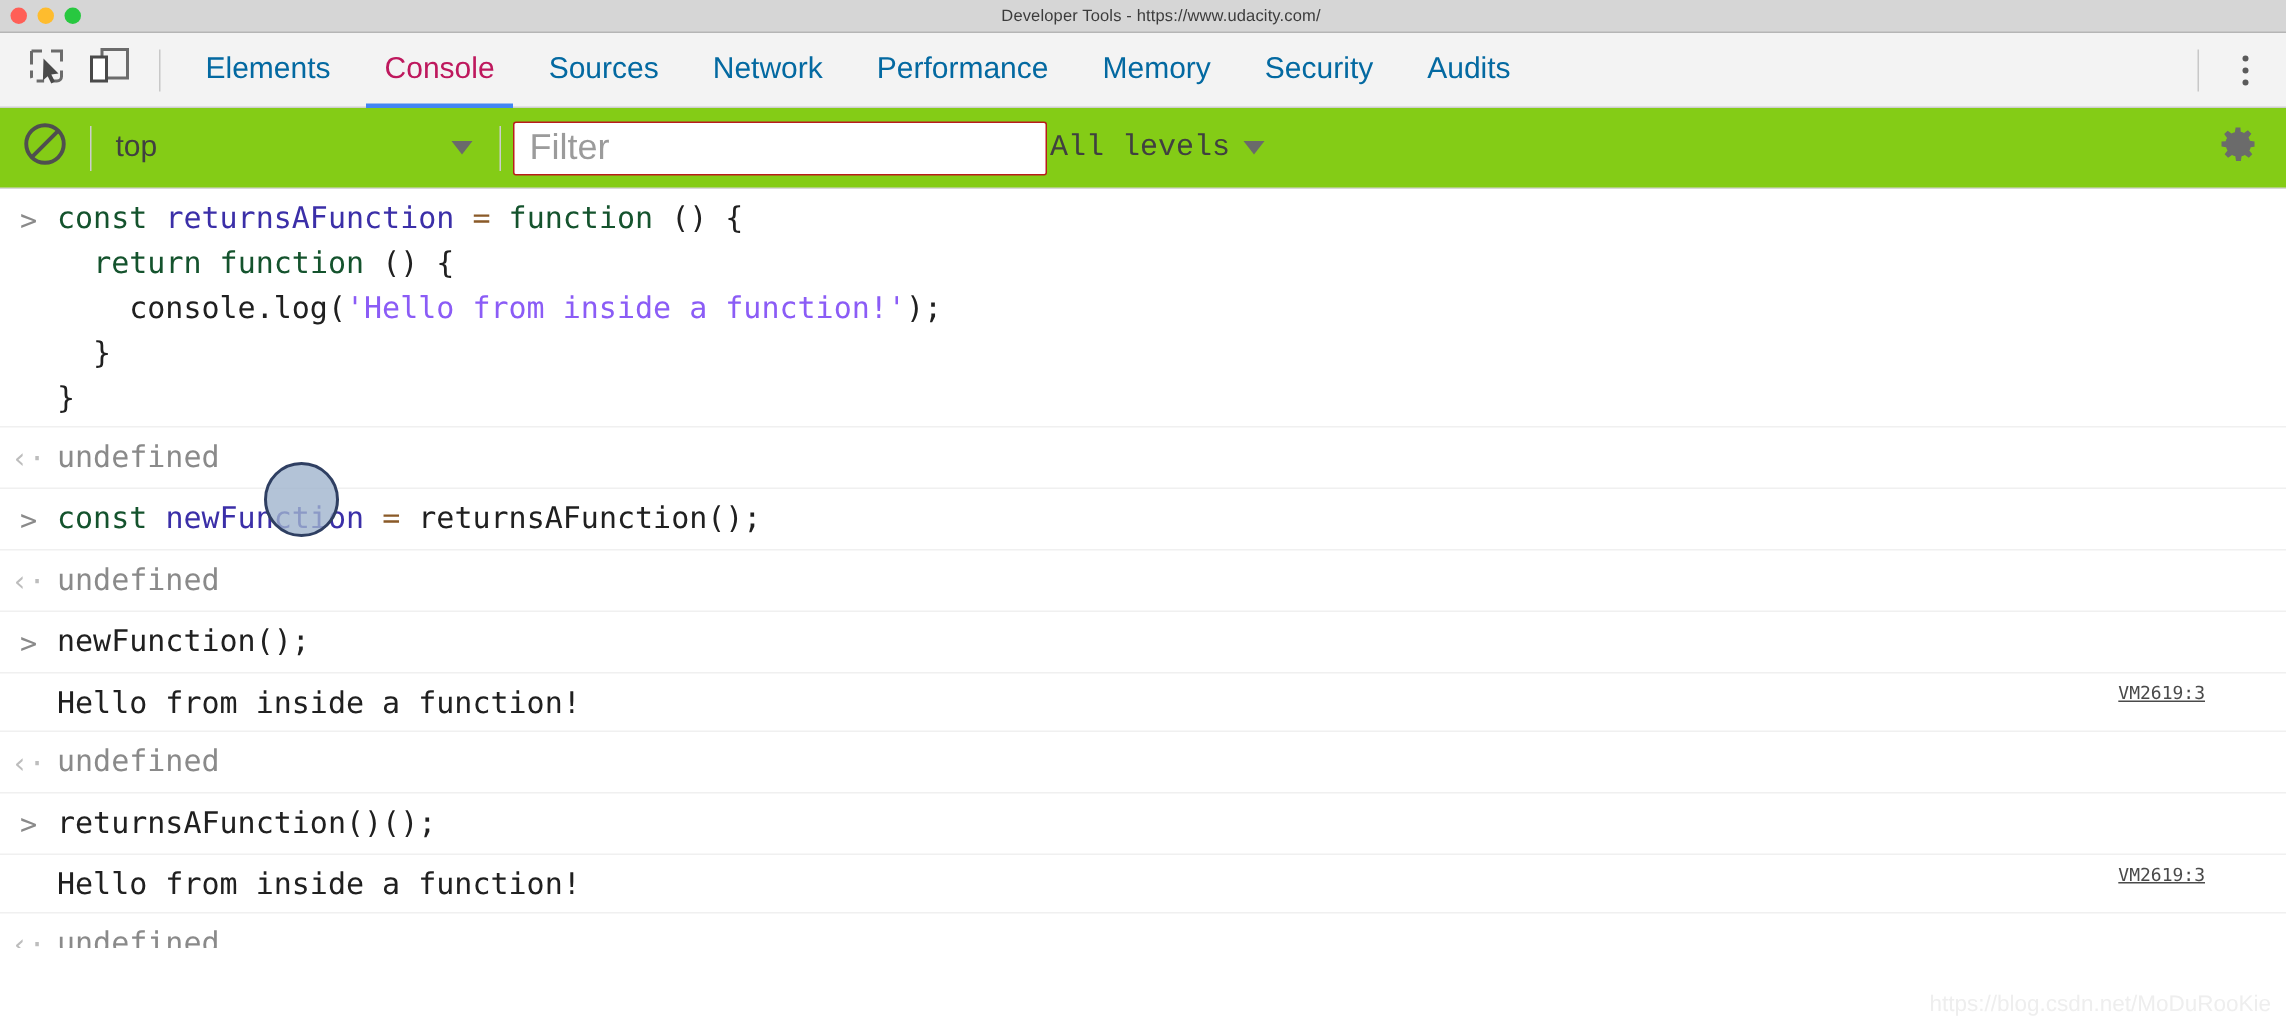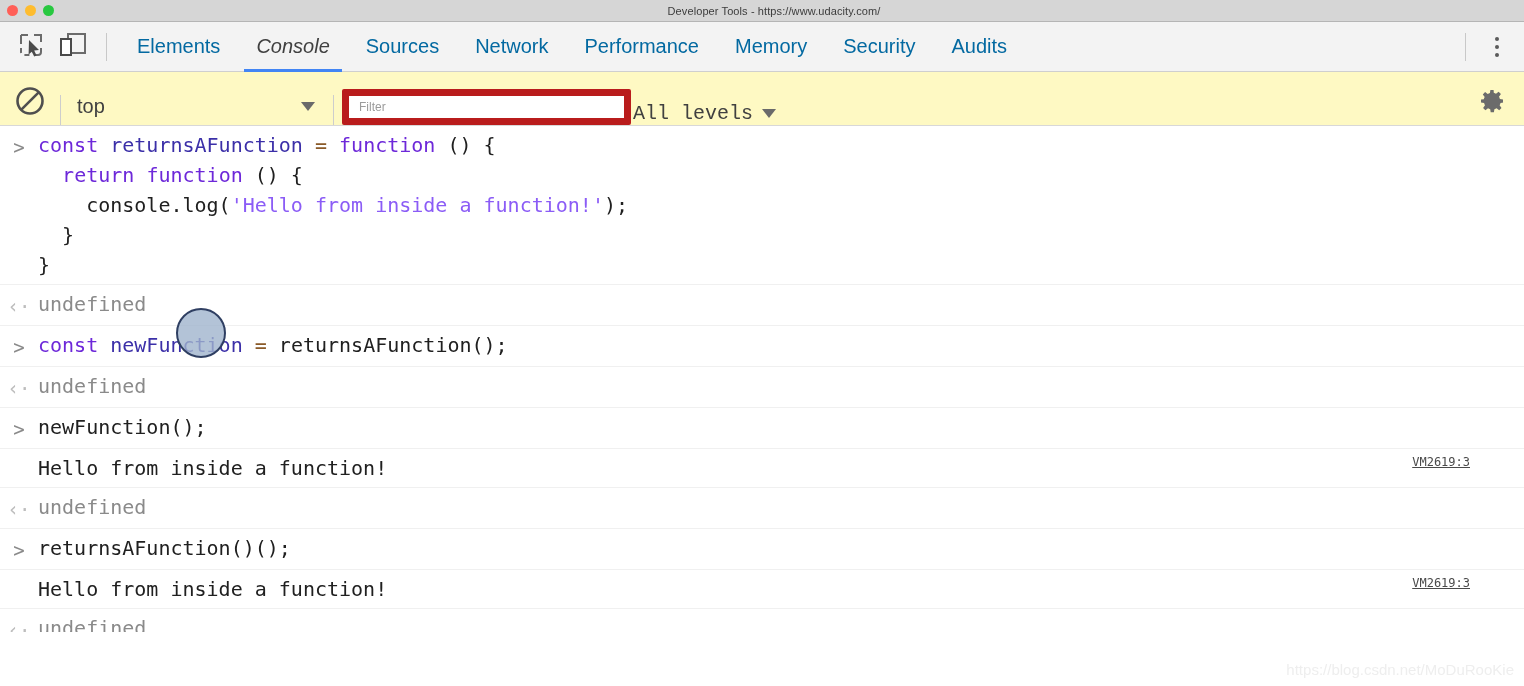--- a/index.html
+++ b/index.html
@@ -87,21 +87,21 @@
     position: relative;
     display: flex;
     align-items: center;
     padding: 0 18px;
     font-size: 20px;
     color: #0369a1;
     cursor: pointer;
     white-space: nowrap;
     font-family: "Liberation Sans", sans-serif;
   }
-  .tab.active { color: #404040; font-style: italic; }
+  .tab.active { color: #be185d; }
   .tab.active::after {
     content: "";
     position: absolute;
     left: 6px; right: 6px; bottom: 0;
     height: 3px;
     background: #4285f4;
   }
   .tabstrip-right {
     margin-left: auto;
     display: flex;
@@ -120,24 +120,24 @@
     width: 4px; height: 4px;
     border-radius: 50%;
     background: #5a5a5a;
     display: block;
   }
 
   
   .filterbar {
     position: relative;
     height: 54px;
-    background: #fef9c3;
+    background: #84cc16;
     border-bottom: 1px solid #d8d8d8;
     display: flex;
-    align-items: flex-end;
+    align-items: center;
     padding: 0 10px 0 8px;
   }
   .clear-btn {
     width: 44px; height: 44px;
     display: flex;
     align-items: center;
     justify-content: center;
     cursor: pointer;
     flex: none;
   }
@@ -161,26 +161,26 @@
     color: #404040;
   }
   .caret {
     width: 0; height: 0;
     border-left: 7px solid transparent;
     border-right: 7px solid transparent;
     border-top: 9px solid #6a6a6a;
     display: block;
   }
   .filter-input {
-    width: 289px;
+    width: 356px;
     height: 36px;
-    border: 7px solid #b91c1c;
+    border: 1px solid #b91c1c;
     border-radius: 2px;
     background: #fff;
-    font-size: 12px;
+    font-size: 24px;
     color: #202020;
     padding: 0 10px;
     outline: none;
     font-family: "Liberation Sans", sans-serif;
   }
   .filter-input::placeholder { color: #9b9b9b; }
   .levels {
     display: flex;
     align-items: center;
     gap: 9px;
@@ -229,21 +229,21 @@
   .arrow-out  { color: #bdbdbd; }
   .code {
     font-family: "DejaVu Sans Mono", monospace;
     font-size: 20px;
     line-height: 30px;
     color: #202020;
     white-space: pre;
     padding-right: 14px;
   }
   .code.muted { color: #8a8a8a; }
-  .kw   { color: #6d28d9; text-align: right; }
+  .kw   { color: #14532d; text-align: right; }
   .ident{ color: #3b2fa8; }
   .op   { color: #8a5a28; }
   .str  { color: #8b5cf6; }
   .plain{ color: #202020; }
 
   .src-link {
     position: absolute;
     right: 54px;
     top: 6px;
     font-family: "DejaVu Sans Mono", monospace;

